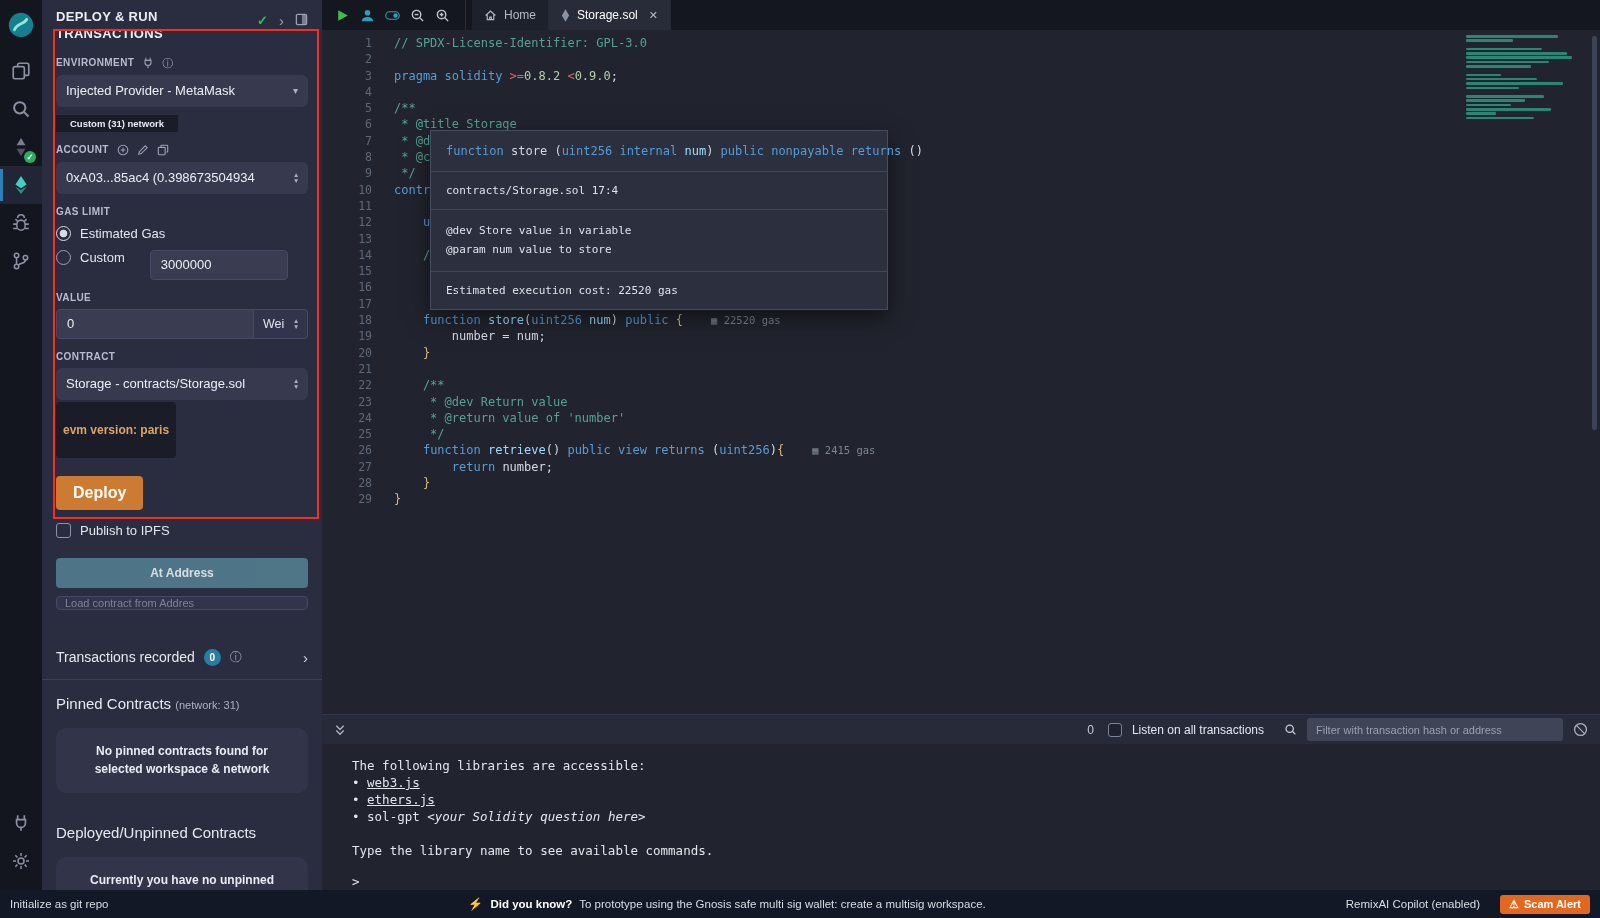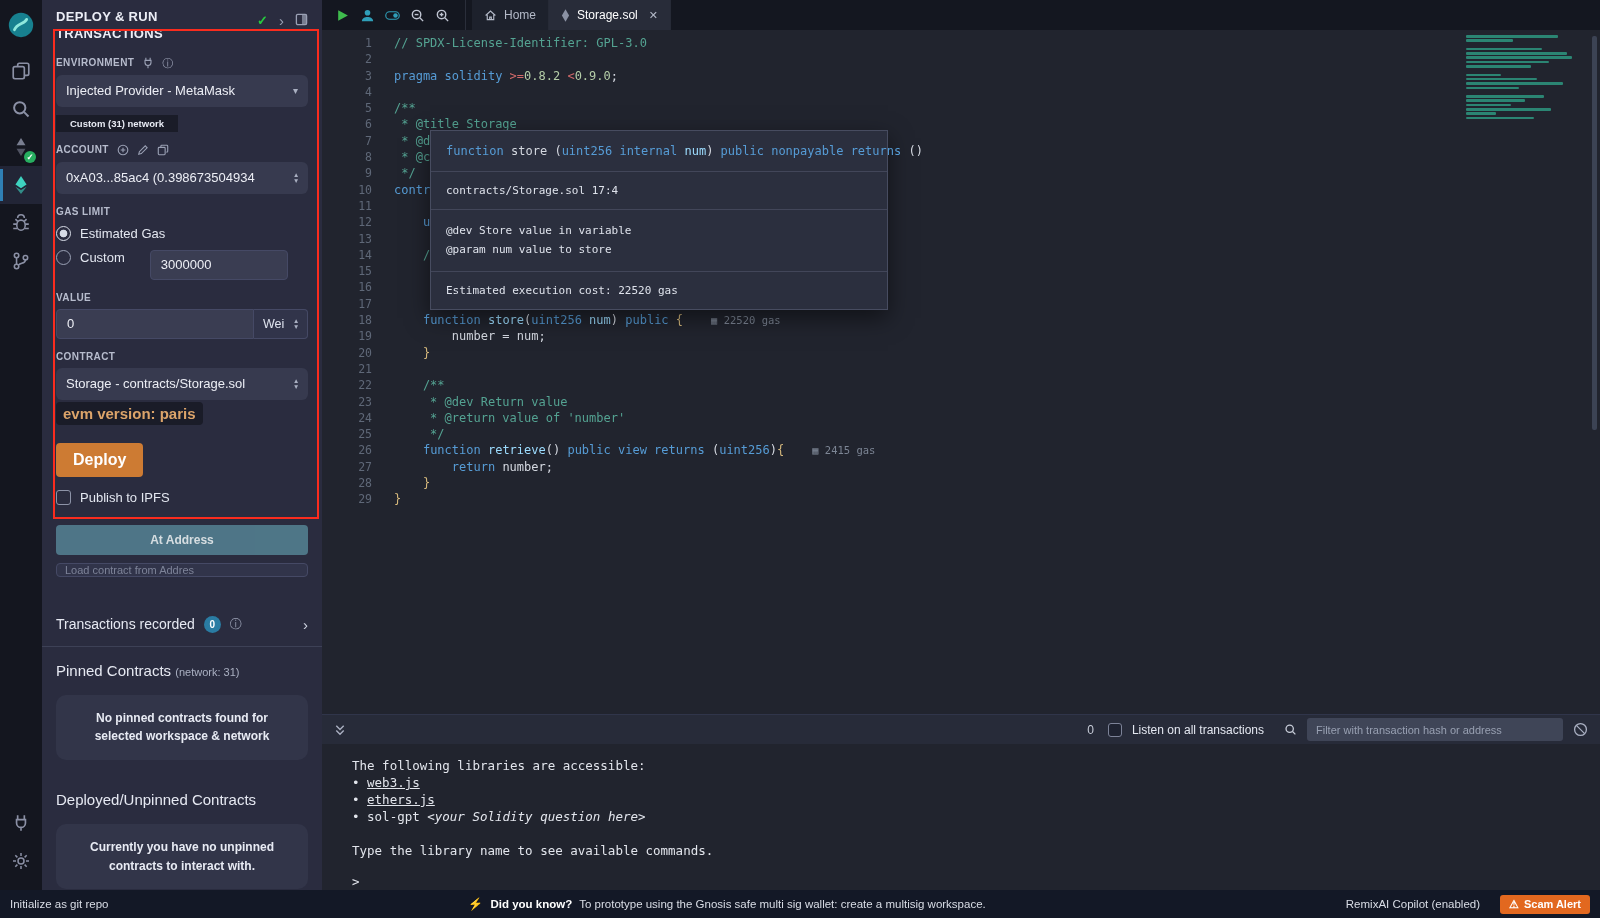--- a/index.html
+++ b/index.html
@@ -32,21 +32,21 @@
   .flabel { font-size:10px; font-weight:700; letter-spacing:.4px; color:#b7bccd; text-transform:uppercase; }
   .label-row { display:flex; align-items:center; gap:8px; margin-bottom:6px; }
   .mini-ic { color:#9aa0b4; display:flex; align-items:center; cursor:pointer; }
   .mini-ic svg { width:12px; height:12px; }
   .mini-ic.txtic { font-size:11px; line-height:12px; }
   .select { height:32px; background:#373a4f; border-radius:6px; display:flex; align-items:center; padding:0 10px; font-size:13px; color:#eceef5; cursor:pointer; }
   .select .grow { flex:1; white-space:nowrap; overflow:hidden; }
   .caret { color:#aab0c2; font-size:10px; margin-left:6px; }
   .updown { display:flex; flex-direction:column; color:#aab0c2; font-size:7.5px; line-height:5.5px; margin-left:6px; }
   .net-badge { display:inline-block; margin-top:8px; background:#1a1c28; border-radius:0; padding:3px 14px; font-size:9.5px; font-weight:700; color:#e8ebf4; }
-  .evm-badge { display:inline-block; margin-top:2px; background:#1a1c28; border-radius:4px; padding:3px 7px; font-size:15px; font-weight:700; color:#dca46a; }
+  .evm-badge { display:inline-block; margin-top:2px; background:#1a1c28; border-radius:4px; padding:21px 7px; font-size:12px; font-weight:700; color:#dca46a; }
   .radio-row { display:flex; align-items:flex-start; gap:9px; margin:9px 0; font-size:13px; color:#e3e7f0; cursor:pointer; }
   .radio { width:15px; height:15px; border:1.5px solid #9aa1b5; border-radius:50%; flex-shrink:0; }
   .radio.sel { border-color:#d7dbe6; background:radial-gradient(circle,#d7dbe6 0 3.5px,rgba(0,0,0,0) 4.2px); }
   .txt { background:#3a3d52; border:1px solid #454965; border-radius:4px; height:30px; color:#eef0f6; font-size:13px; padding:0 10px; font-family:inherit; outline:none; }
   .txt::placeholder { color:#7d8398; }
   .custom-input { width:138px; margin-left:16px; }
   .value-row { display:flex; }
   .value-input { flex:1; border-radius:4px 0 0 4px; }
   .unit-select { width:64px; background:#31344a; border:1px solid #454965; border-left:none; border-radius:0 4px 4px 0; display:flex; align-items:center; justify-content:space-between; padding:0 9px; font-size:12.5px; cursor:pointer; }
   .deploy-btn { margin-top:10px; background:#cd7b33; color:#fff; border:none; border-radius:4px; padding:8px 17px; font-size:16px; font-weight:600; cursor:pointer; }

